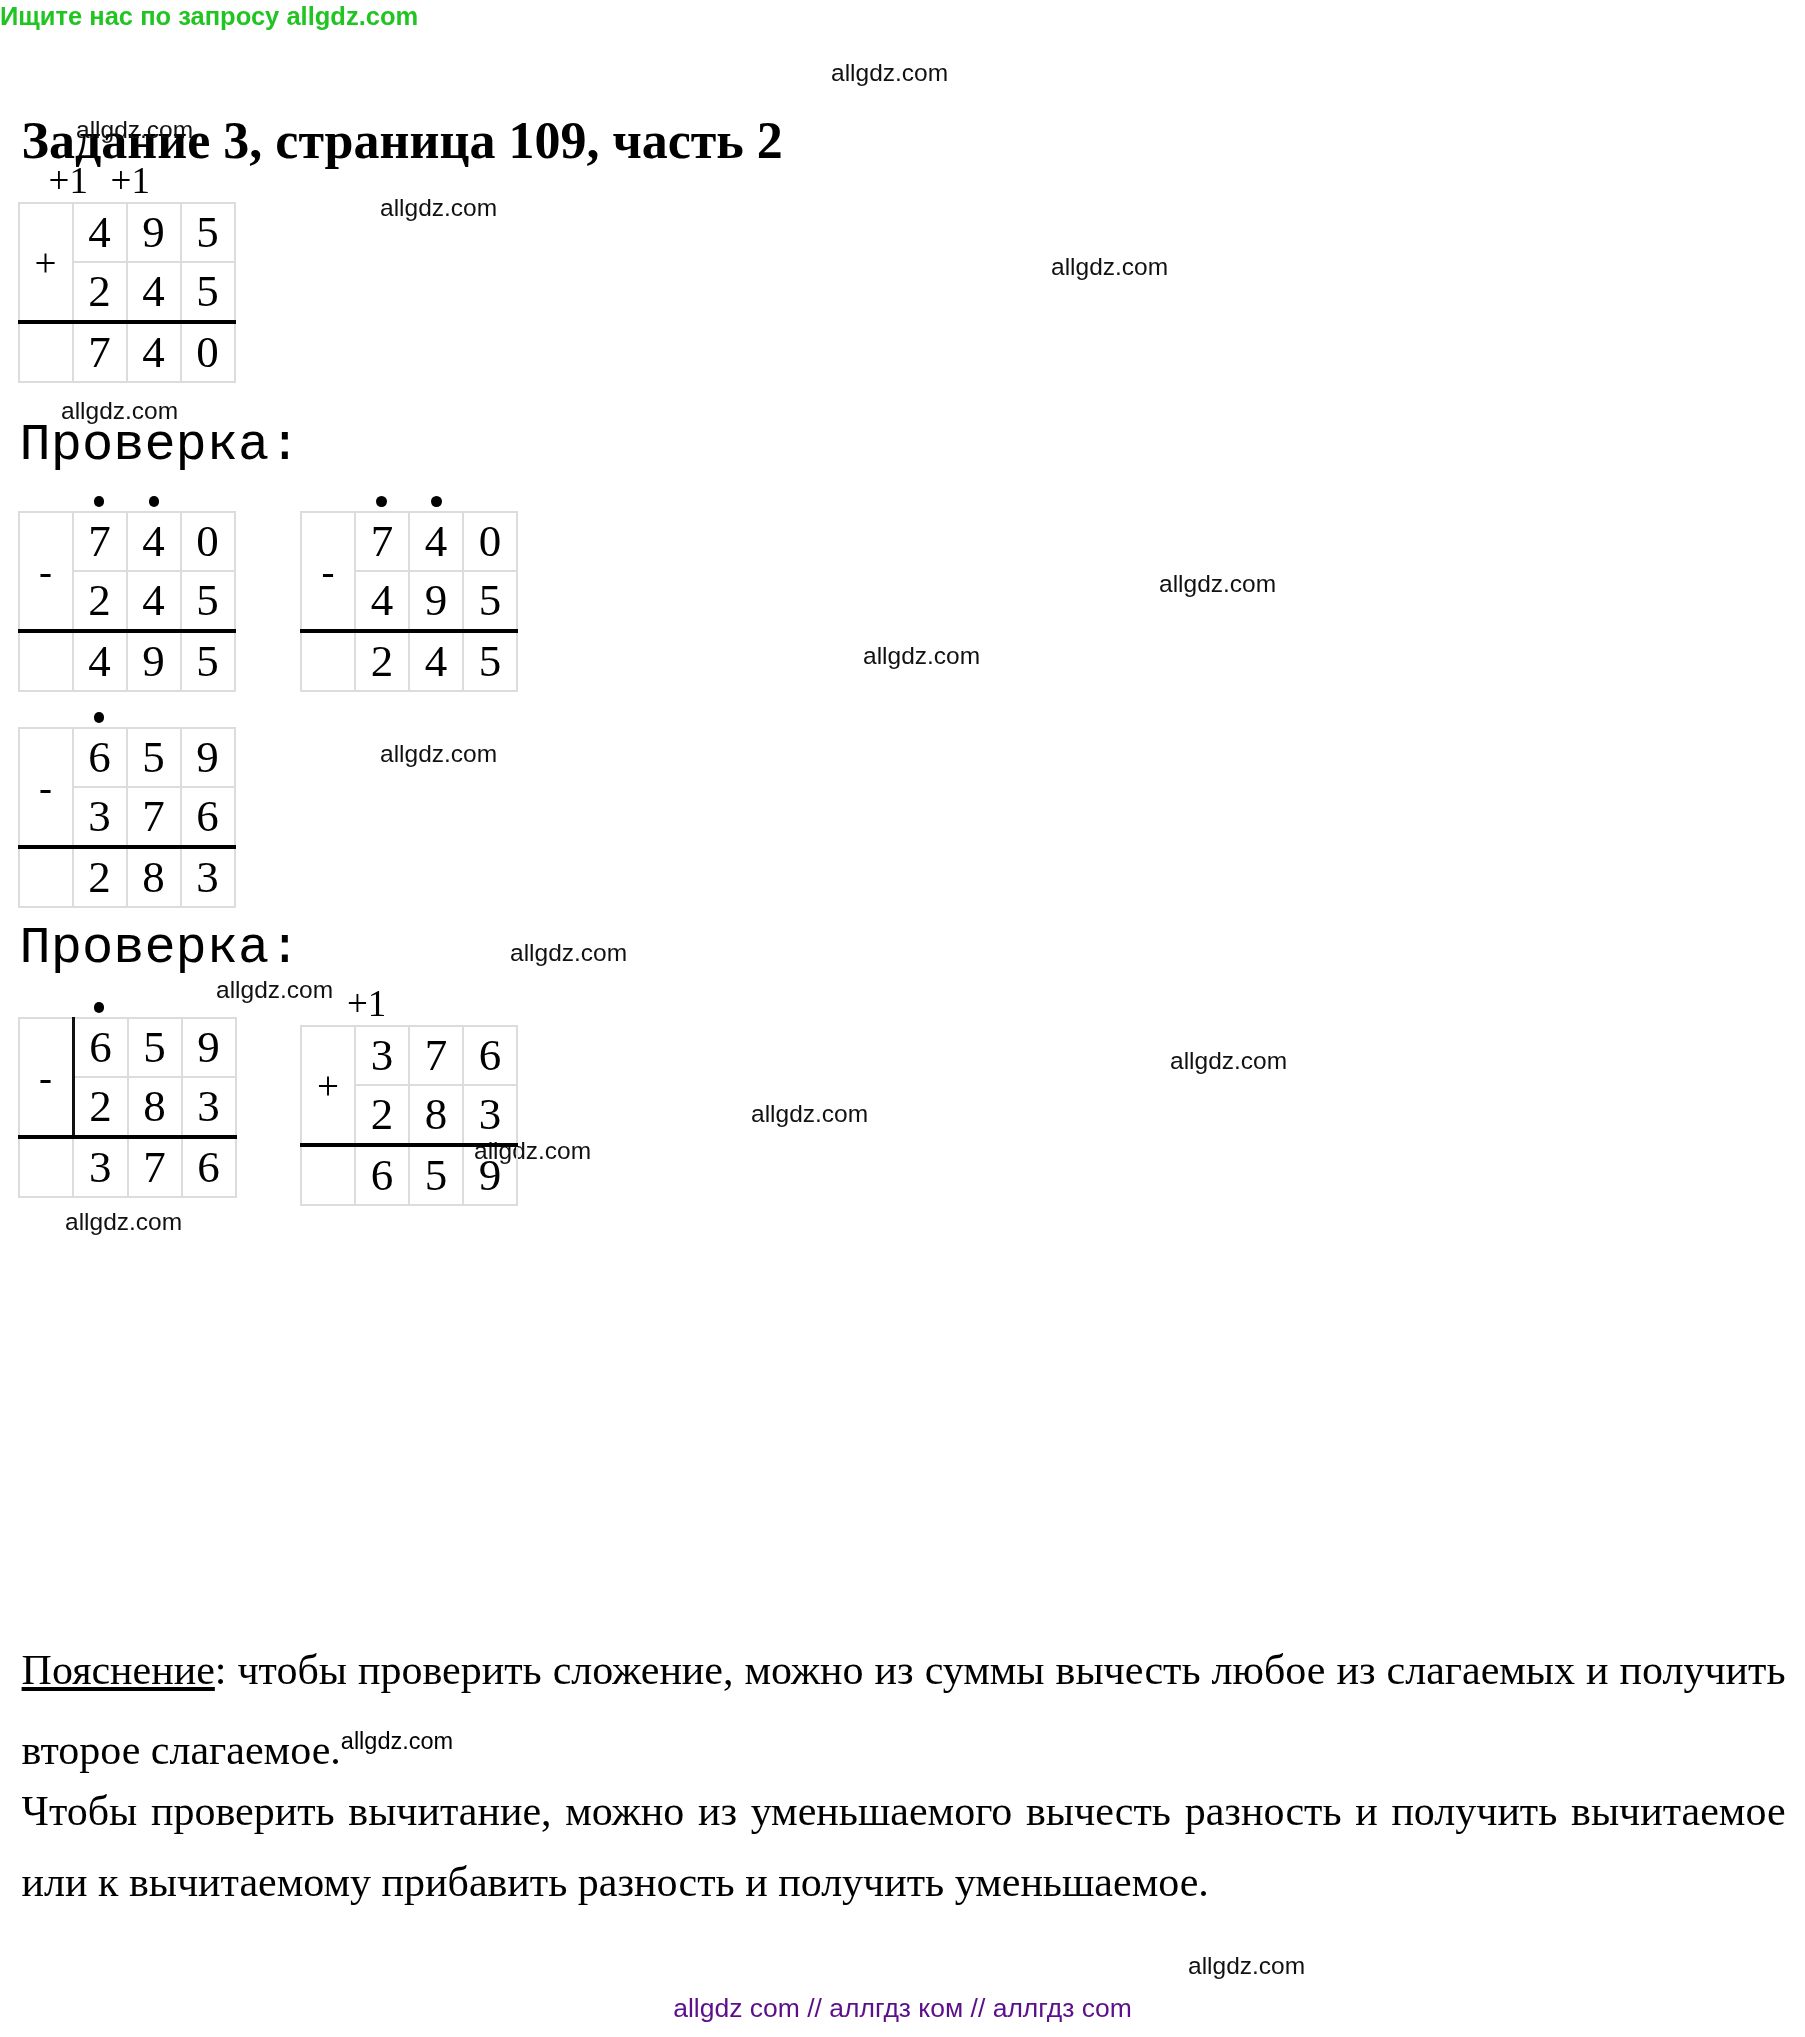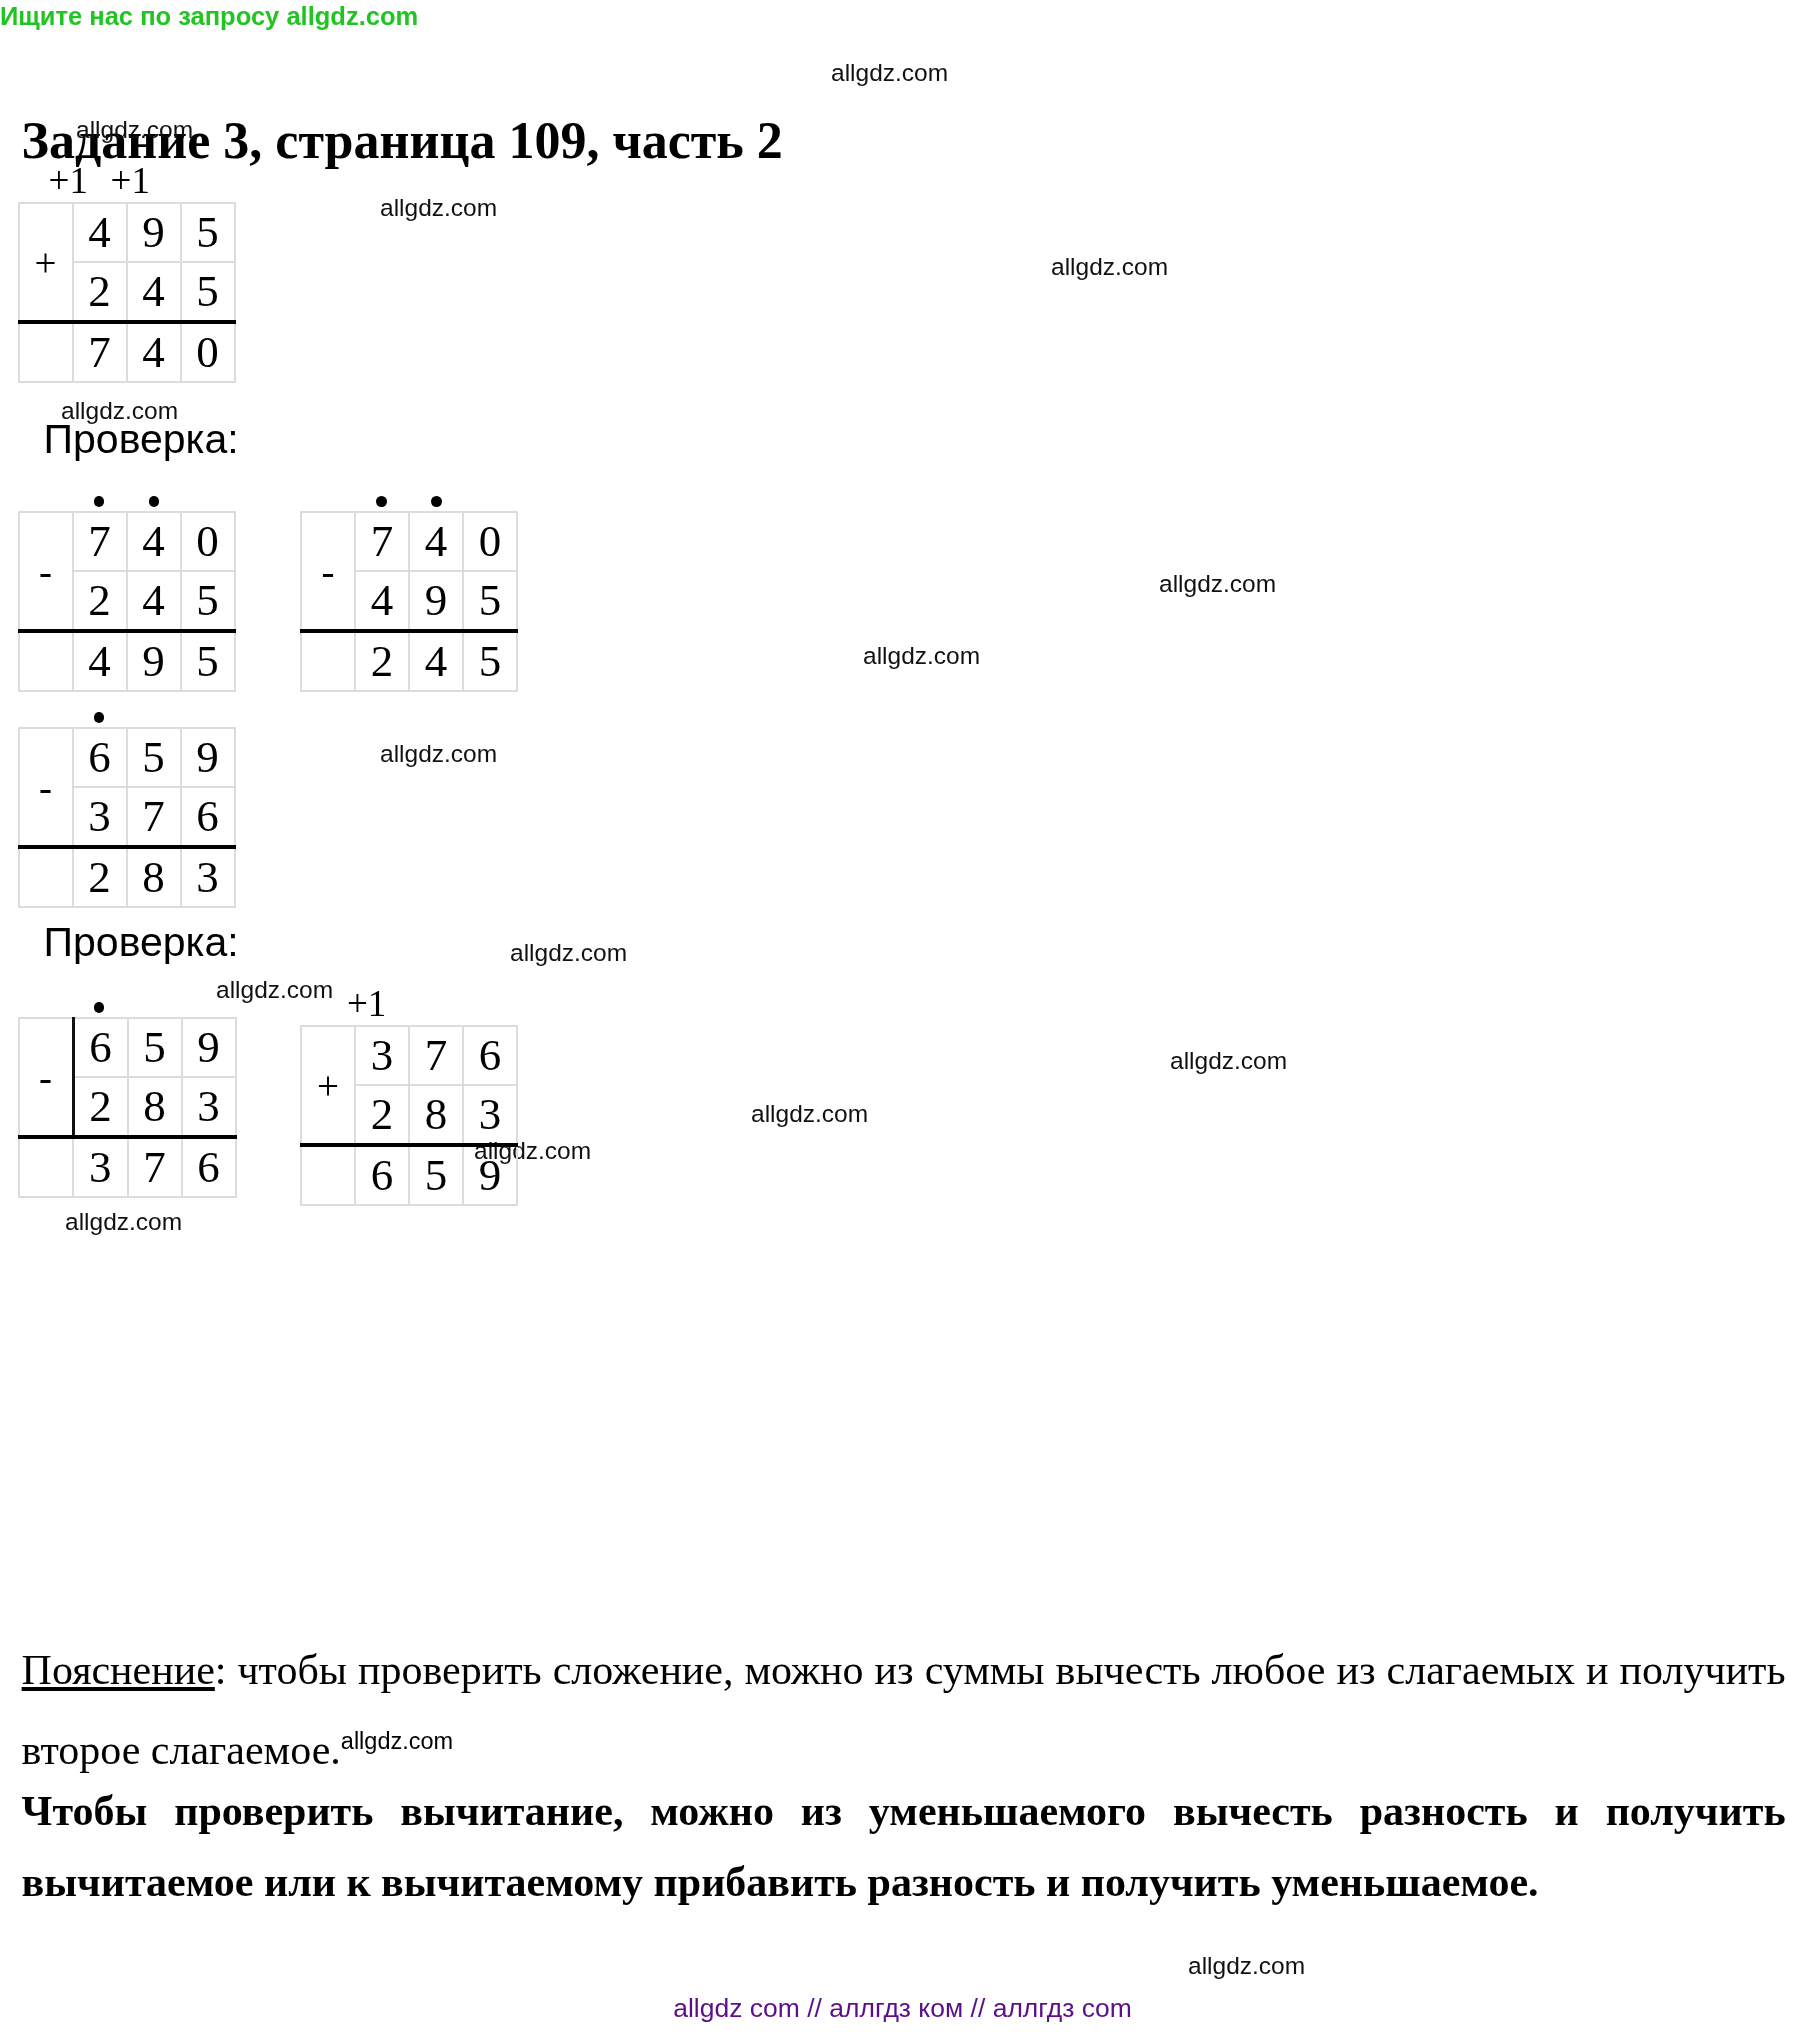--- a/index.html
+++ b/index.html
@@ -45,24 +45,23 @@
     position: absolute;
     font-family: "Liberation Sans", "DejaVu Sans", sans-serif;
     font-size: 24.5px;
     color: #111111;
     white-space: nowrap;
   }
 
   
   .check-label {
     position: absolute;
-    font-size: 41px;
-    font-family: Liberation Sans, sans-serif;
-    white-space: nowrap;
-    margin-left: 24px;
+    font-size: 52px;
+    font-family: Liberation Mono, monospace;
+    white-space: nowrap;
   }
 
   
   .calc {
     position: absolute;
   }
   .carry-row {
     position: relative;
     height: 45px;
     font-size: 37px;
@@ -339,16 +338,16 @@
       <td>9</td>
     </tr>
   </tbody>
     </table>
 </div>
 
 <div class="explain" style="top:1635px;">
   <u>Пояснение</u><span>: чтобы проверить сложение, можно из суммы вычесть любое из слагаемых и получить второе слагаемое.</span><span class="inline-wm">allgdz.com</span>
 </div>
 
-<div class="explain" style="top:1776px;font-weight:bold;">Чтобы проверить вычитание, можно из уменьшаемого вычесть разность и получить вычитаемое или к вычитаемому прибавить разность и получить уменьшаемое.</div>
+<div class="explain" style="top:1776px;">Чтобы проверить вычитание, можно из уменьшаемого вычесть разность и получить вычитаемое или к вычитаемому прибавить разность и получить уменьшаемое.</div>
 
 <div class="footer">allgdz com  //  аллгдз ком  //  аллгдз com</div>
 
 
 </body></html>

